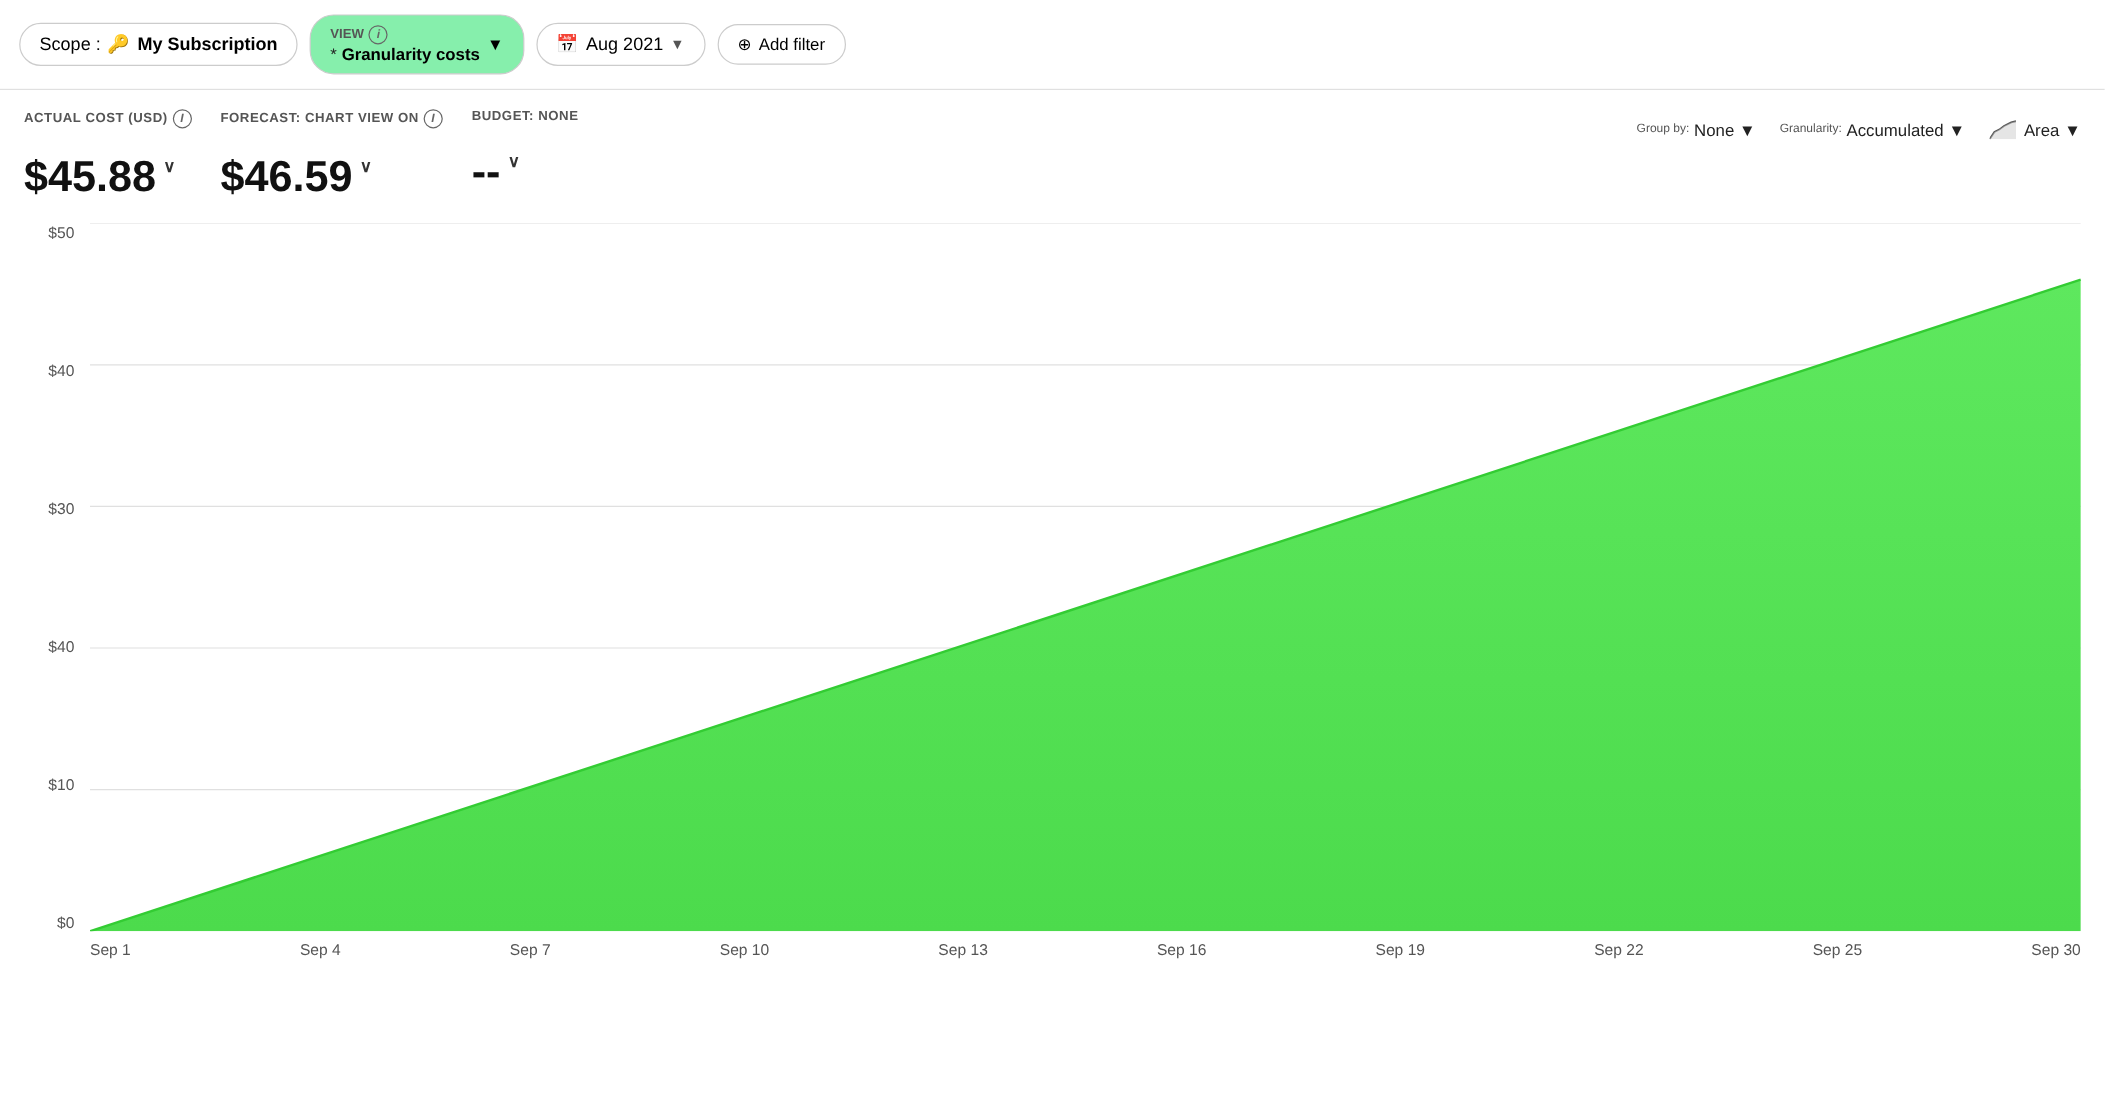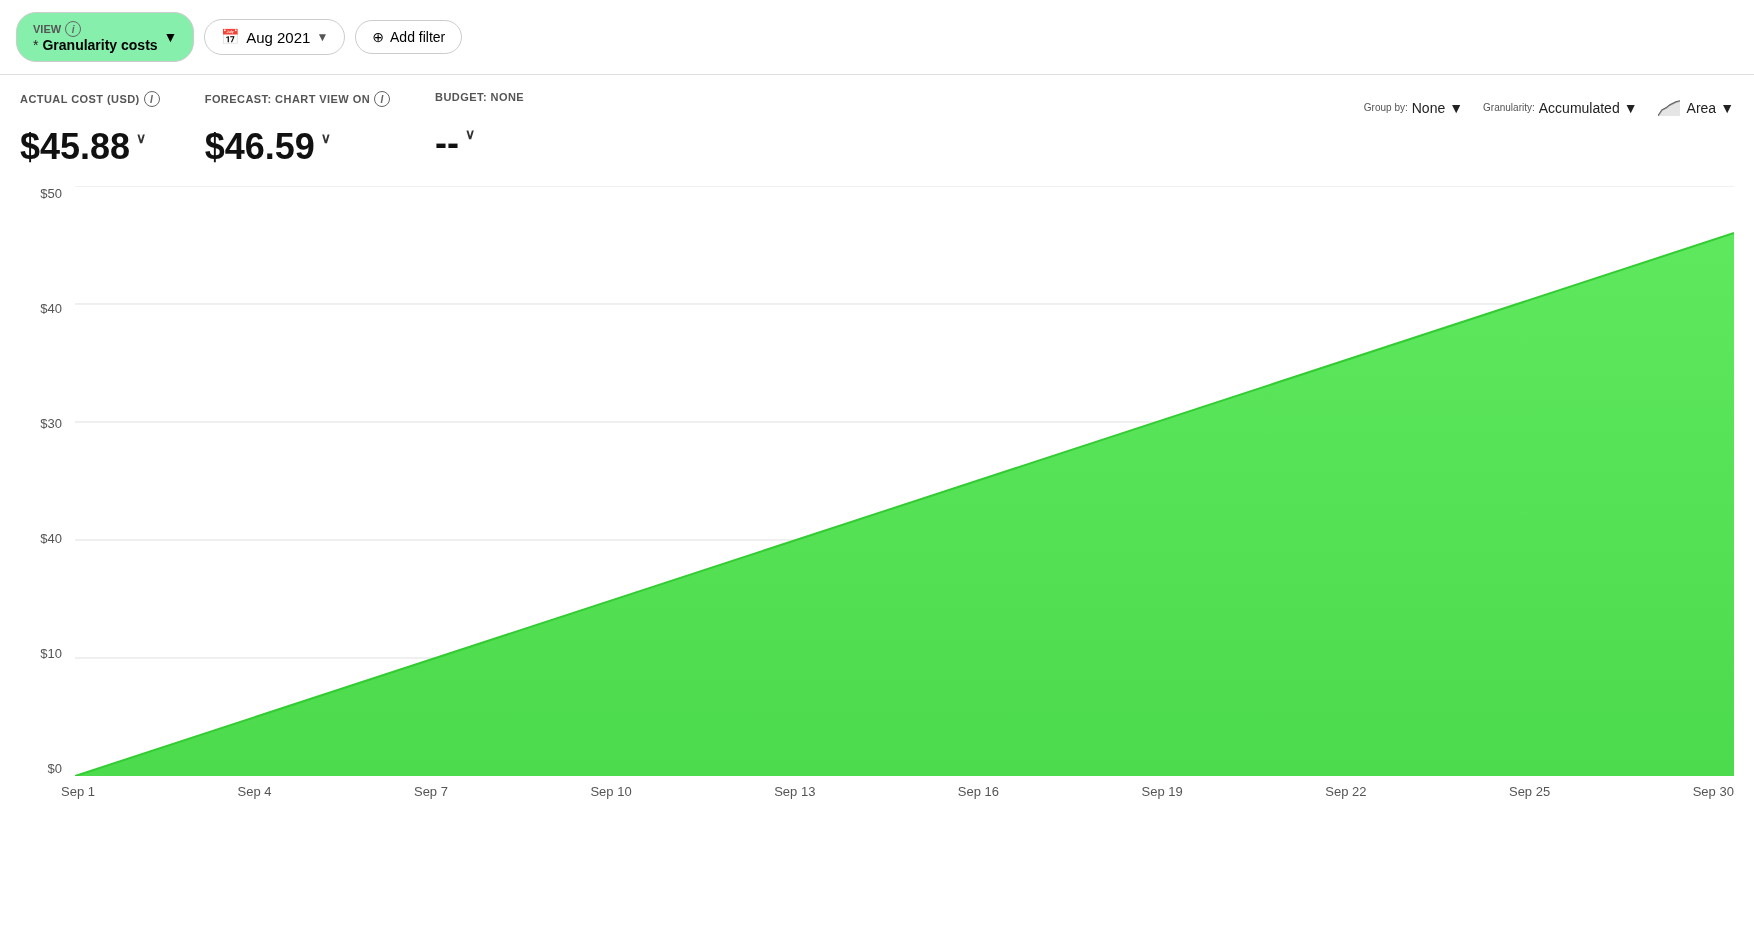--- a/index.html
+++ b/index.html
@@ -202,21 +202,21 @@
     .chart-inner {
       position: absolute;
       left: 55px;
       right: 0;
       top: 0;
       bottom: 30px;
     }
 
     .x-axis {
       position: absolute;
-      left: 41px;
+      left: 55px;
       right: 0;
       bottom: 0;
       height: 30px;
       display: flex;
       justify-content: space-between;
       align-items: center;
     }
 
     .x-label {
       font-size: 13px;
@@ -225,35 +225,40 @@
 
     .metrics-controls-wrapper {
       display: flex;
       align-items: flex-start;
       padding: 16px 20px 8px 20px;
     }
 
     .metrics-left {
       display: flex;
       align-items: flex-start;
-      gap: 45px;
+      gap: 24px;
     }
 
     .controls-right {
       display: flex;
       align-items: center;
       gap: 20px;
       margin-left: auto;
       margin-top: 8px;
     }
   </style>
 </head>
 <body>
 
 <div class="toolbar">
+  <button class="pill-btn">
+    <span>Scope :</span>
+    <span>🔑</span>
+    <strong>My Subscription</strong>
+  </button>
 
   <button class="view-btn">
     <span style="display:flex;flex-direction:column;align-items:flex-start;">
       <span style="display:flex;align-items:center;gap:4px;">
         <span class="view-label">VIEW</span>
         <span class="info-icon">i</span>
       </span>
       <span style="display:flex;align-items:center;gap:4px;">
         <span class="view-asterisk">*</span>
         <span class="view-value">Granularity costs</span>

